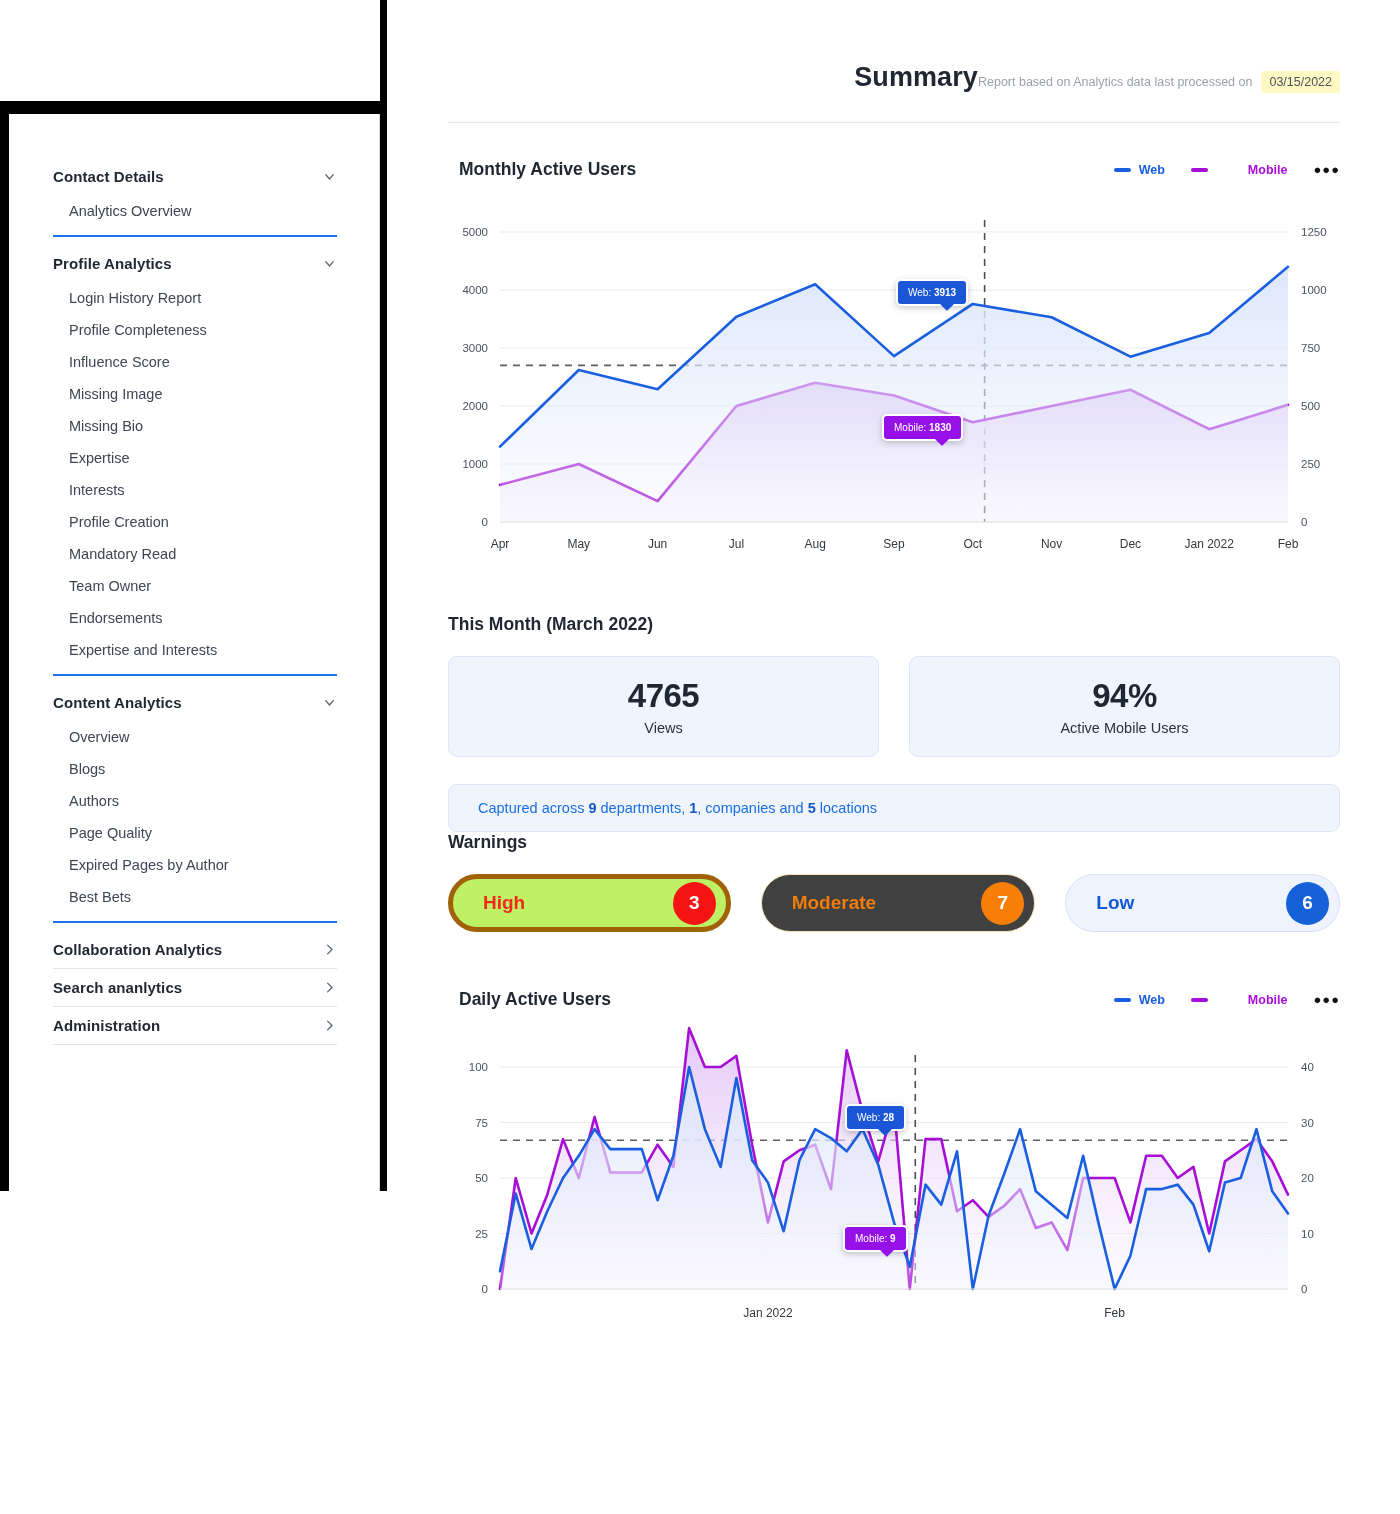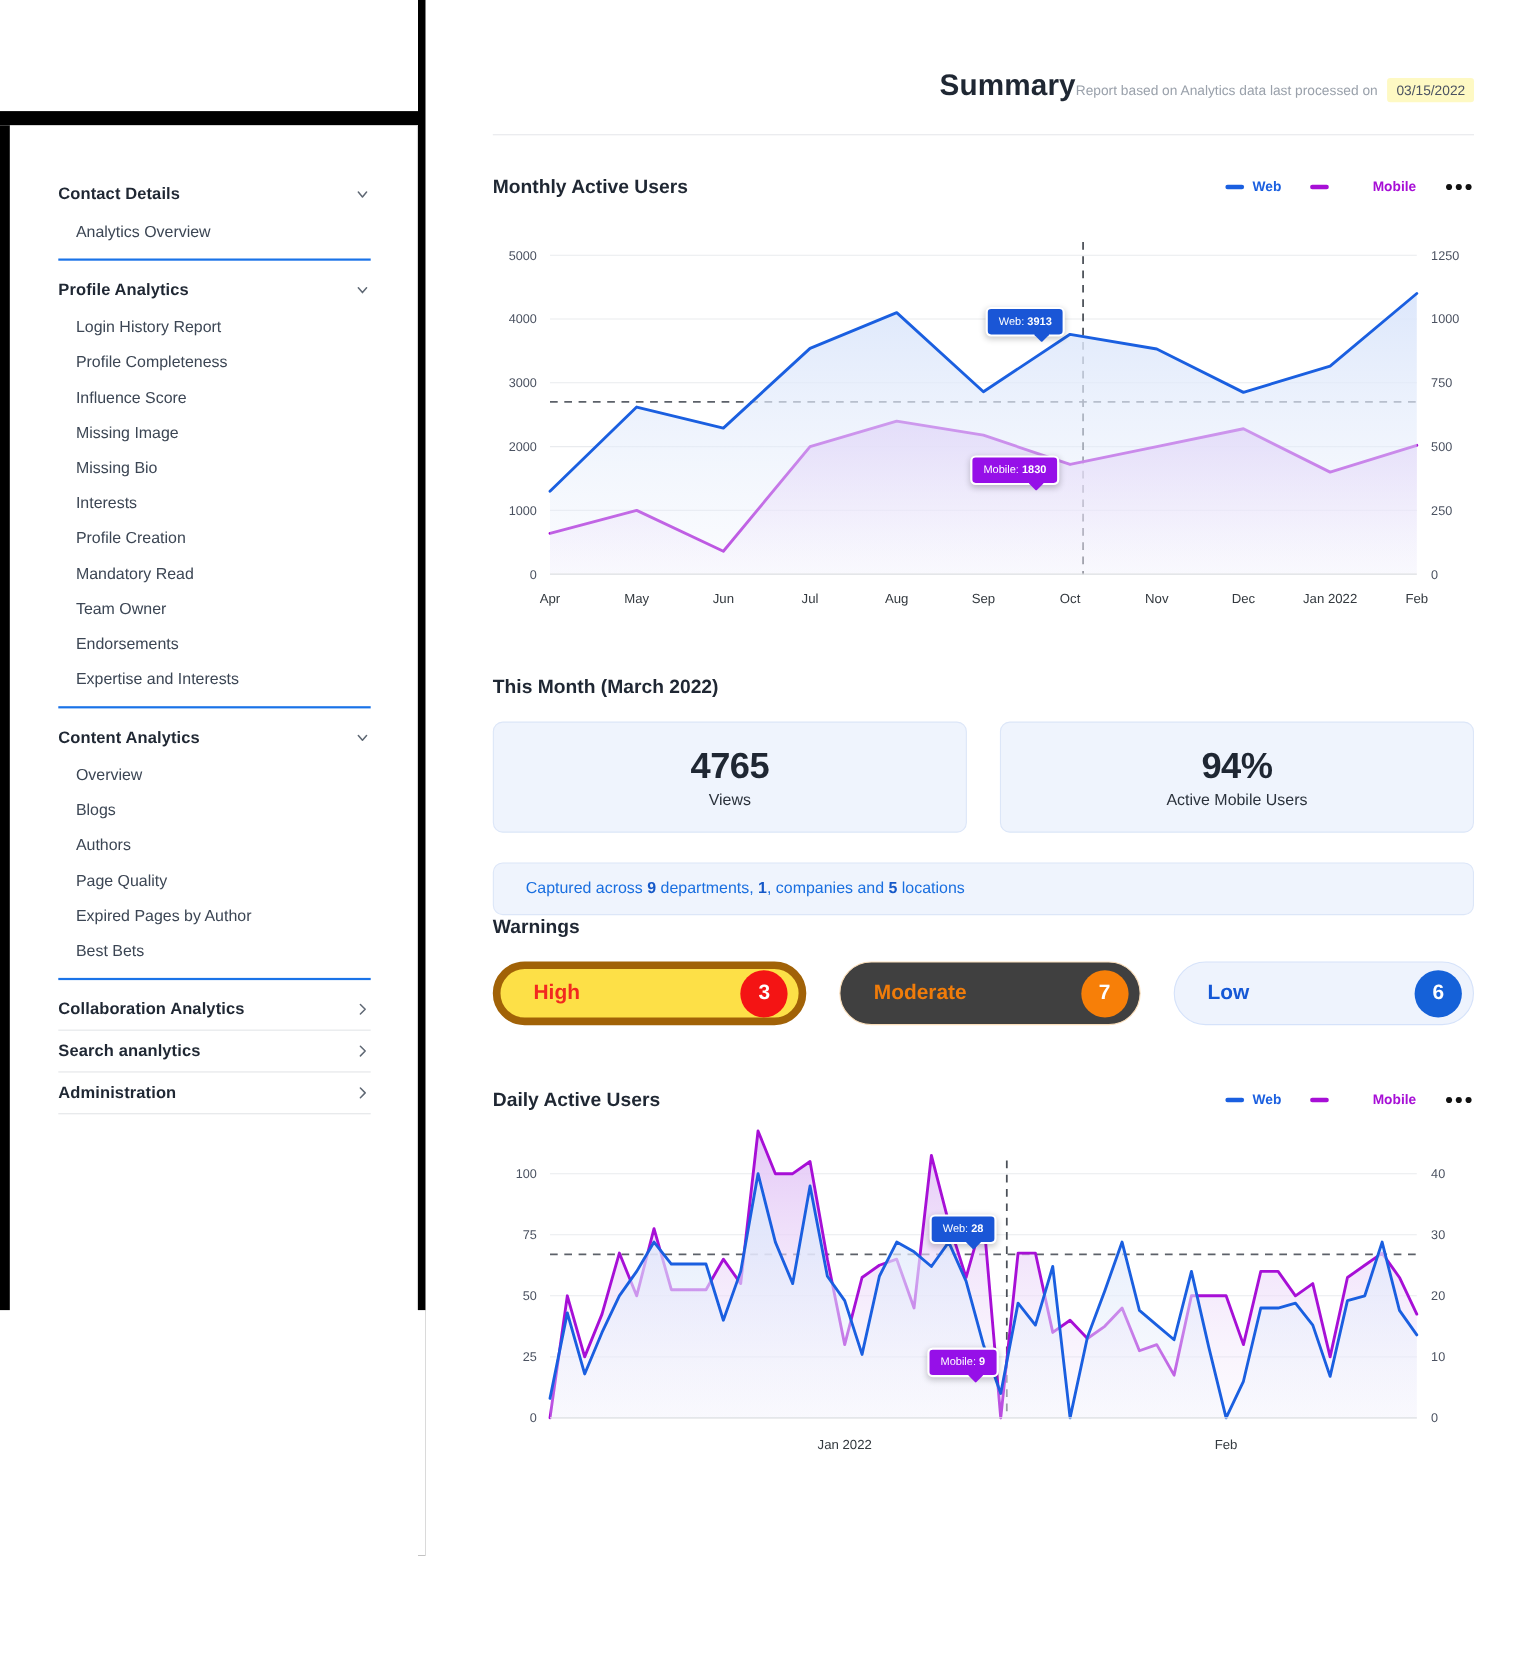--- a/index.html
+++ b/index.html
@@ -46,21 +46,21 @@
   .main {
     position:absolute; left:387px; top:0; width:1013px; height:1514px;
     background:#fff; padding: 0 60px 0 61px;
   }
   .page-head { display:flex; align-items:baseline; justify-content:flex-end; padding-top:62px; }
   .page-title { font-size:27px; font-weight:700; color:#1f2733; letter-spacing:.1px; }
   .report-meta { font-size:12.5px; color:#9aa1ab; display:flex; align-items:center; gap:9px; }
   .report-date { background:#fef9c3; color:#4b5261; border-radius:3px; padding:4px 8px; font-size:12.5px; }
   .head-rule { border-bottom:1px solid #e6e8ec; margin-top:29px; }
 
-  .section-head { display:flex; align-items:center; justify-content:space-between; }
+  .section-head { display:flex; align-items:center; justify-content:space-between;margin-left:11px; }
   .section-title { font-size:17.5px; font-weight:700; color:#1f2733; }
   .legend { display:flex; align-items:center; gap:26px; }
   .legend-item { display:flex; align-items:center; gap:8px; font-size:12.5px; font-weight:700; }
   .legend-swatch { width:17px; height:4px; border-radius:2px; display:inline-block; }
   .legend-web { color:#1a5fe0; }
   .legend-mobile { color:#a70fd6;gap:40px; }
   .dots-menu { letter-spacing:1px; color:#111; font-size:13px; font-weight:700; cursor:pointer; line-height:1;}
 
   .chart-wrap { position:relative; }
   svg.chart { display:block; }
@@ -97,21 +97,21 @@
 
   .warn-row { display:flex; gap:30px; }
   .warn-pill {
     flex:1; height:58px; border-radius:29px; display:flex; align-items:center;
     justify-content:space-between; padding:0 10px 0 30px; font-size:19px; font-weight:700;
   }
   .warn-badge {
     width:43px; height:43px; border-radius:50%; color:#fff; font-size:19px; font-weight:700;
     display:flex; align-items:center; justify-content:center;
   }
-  .w-high { background:#fde047; border:7px solid #a16207; color:#f2291f; }
+  .w-high { background:#bef264; border:5px solid #a16207; color:#f2291f; }
   .w-high .warn-badge { background:#f41414; }
   .w-mod  { background:#404040; border:1px solid #fbdfbb; color:#f07c0a; }
   .w-mod .warn-badge { background:#f77f08; }
   .w-low  { background:#eef3fd; border:1px solid #d5e2fa; color:#1558d6; }
   .w-low .warn-badge { background:#1561d8; }
 </style>
 </head>
 <body>
 
 <div id="root">
@@ -141,20 +141,21 @@
             <svg width="15" height="15" viewBox="0 0 24 24" fill="none" stroke="#5f6874" stroke-width="2.2" stroke-linecap="round" stroke-linejoin="round">
               <polyline points="6 9 12 16 18 9"></polyline>
             </svg>
           </span>
         </div>
         <div class="nav-item">Login History Report</div>
         <div class="nav-item">Profile Completeness</div>
         <div class="nav-item">Influence Score</div>
         <div class="nav-item">Missing Image</div>
         <div class="nav-item">Missing Bio</div>
+        <div class="nav-item">Expertise</div>
         <div class="nav-item">Interests</div>
         <div class="nav-item">Profile Creation</div>
         <div class="nav-item">Mandatory Read</div>
         <div class="nav-item">Team Owner</div>
         <div class="nav-item">Endorsements</div>
         <div class="nav-item">Expertise and Interests</div>
         <div class="grp-underline"></div>
       </div>
       <div class="nav-group">
         <div class="nav-header">

